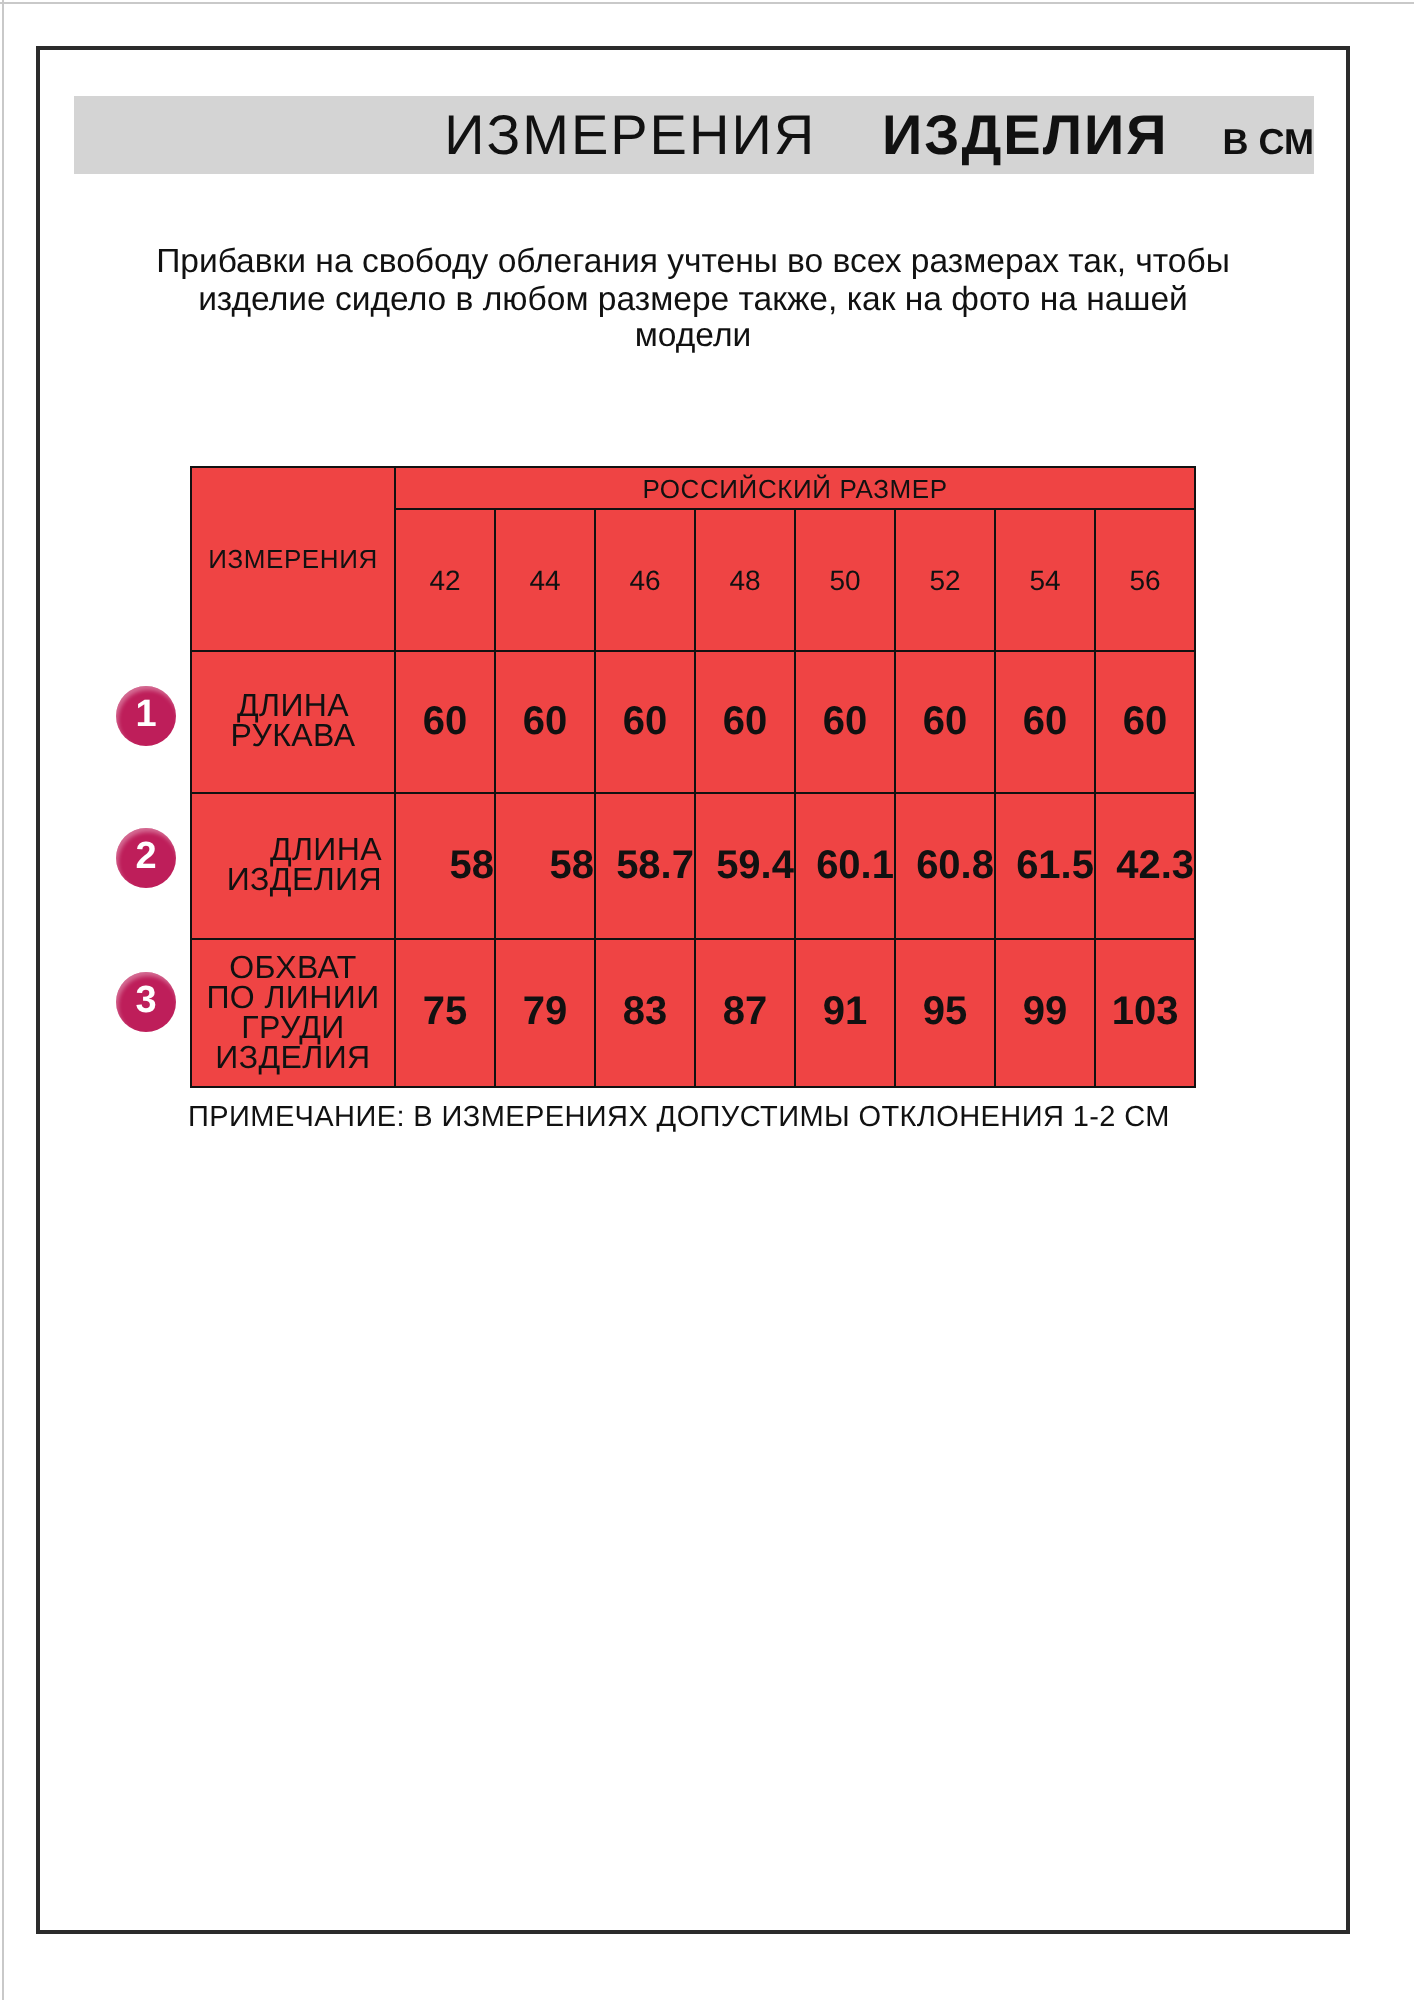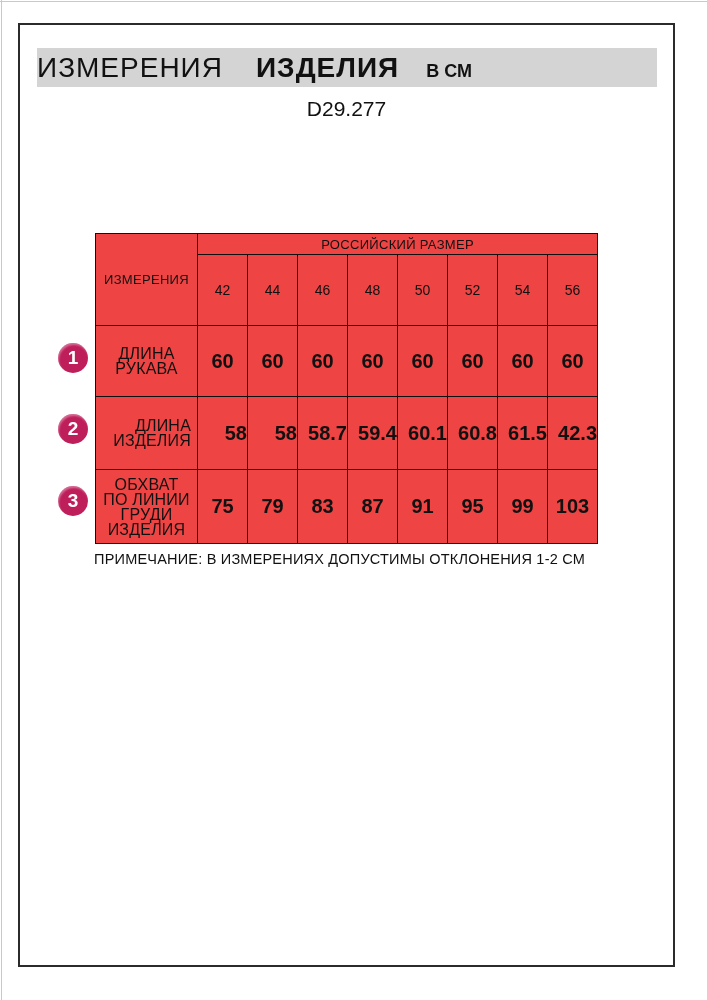--- a/index.html
+++ b/index.html
@@ -33,21 +33,21 @@
     left: 18px; top: 23px;
     width: 653px; height: 940px;
     border: 2px solid #2b2b2b;
     background: #ffffff;
   }
   .title-bar {
     position: absolute;
     left: 37px; top: 48px;
     width: 620px; height: 39px;
     background: var(--title-bar-bg, #d4d4d4);
-    text-align: left;
+    text-align: right;
     line-height: 39px;
     box-sizing: border-box;
     white-space: nowrap;
   }
   .title-measurements {
     font-size: 28px;
     font-weight: 400;
     letter-spacing: 1px;
   }
   .title-product {
@@ -151,22 +151,26 @@
 
 <div class="canvas">
   <div class="edge-top"></div>
   <div class="edge-left"></div>
   <div class="page-frame"></div>
 
   <div class="title-bar">
     <span class="title-measurements">ИЗМЕРЕНИЯ</span><span class="title-product">ИЗДЕЛИЯ</span><span class="title-units">В СМ</span>
   </div>
 
-  <div class="product-code">D29.277</div>
-
+
+  <div class="description">
+    <div>Прибавки на свободу облегания учтены во всех размерах так, чтобы</div>
+    <div>изделие сидело в любом размере также, как на фото на нашей</div>
+    <div>модели</div>
+  </div>
 
   <table class="size-table">
     <colgroup>
       <col style="width:102px">
       <col style="width:50px">
         <col style="width:50px">
         <col style="width:50px">
         <col style="width:50px">
       <col style="width:50px">
         <col style="width:50px">

